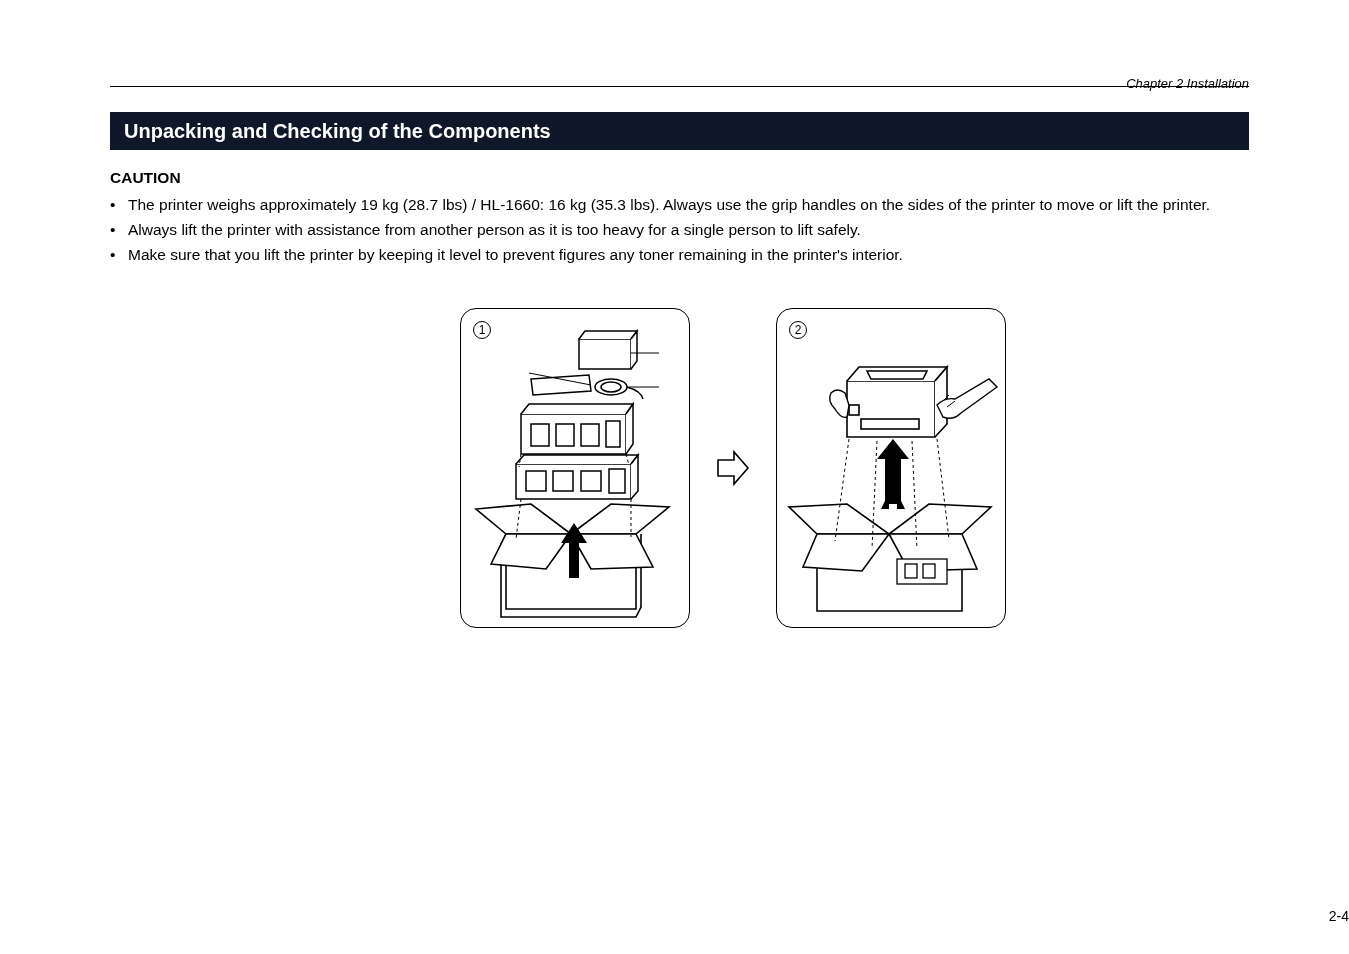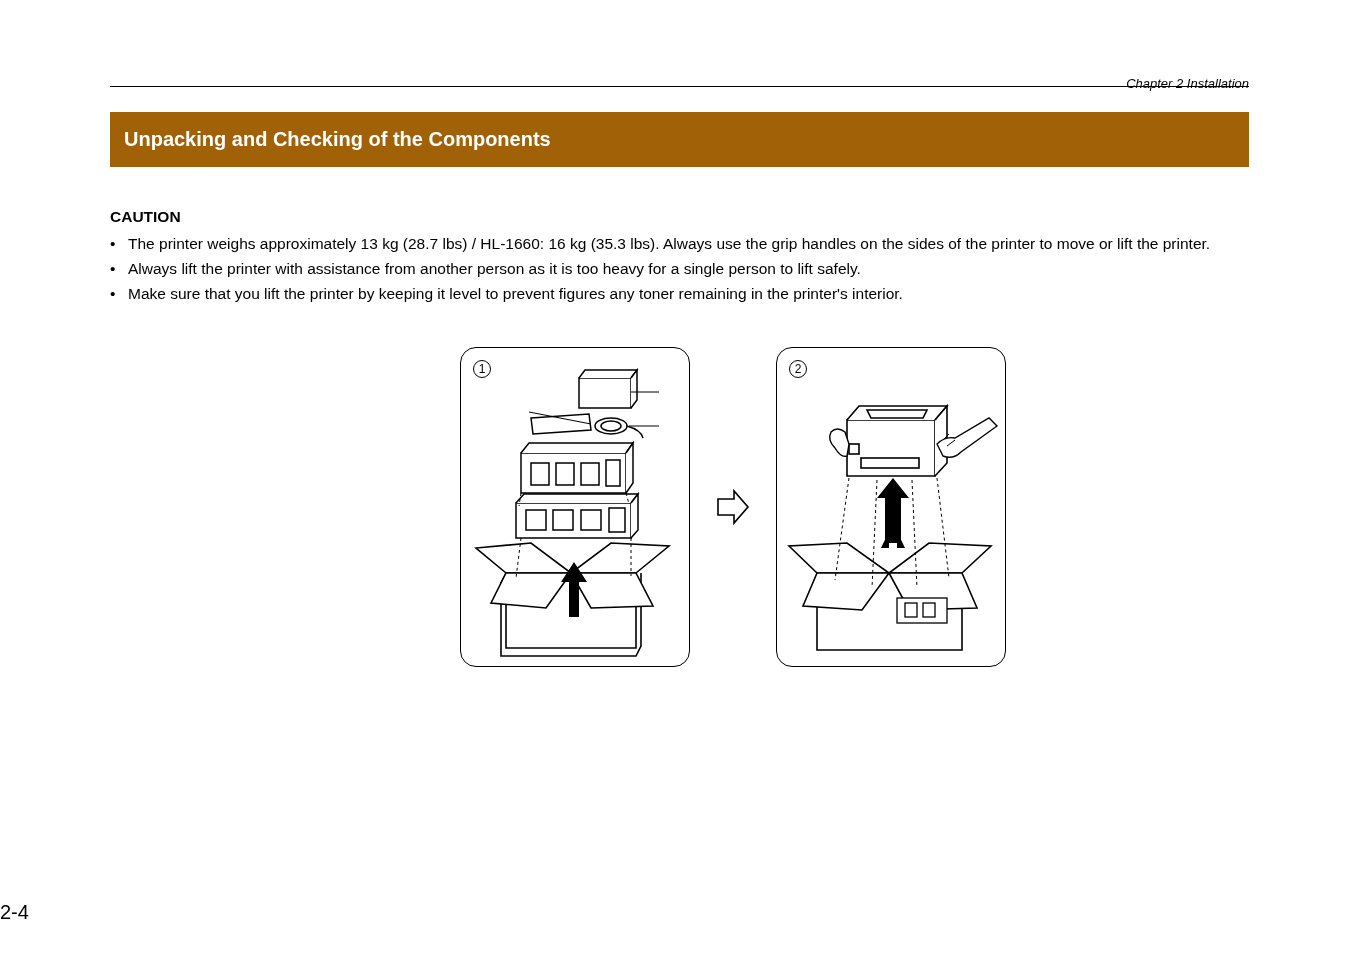--- a/index.html
+++ b/index.html
@@ -17,23 +17,23 @@
   }
   .page {
     padding: 36px 100px 0 110px;
   }
   .header-line {
     border-top: 1.5px solid #000;
     margin-top: 50px;
     margin-bottom: 25px;
   }
   .black-bar {
-    background: #a16207;
+    background: #0f172a;
     color: #fff;
-    height: 55px;
+    height: 38px;
     display: flex;
     align-items: center;
     padding-left: 14px;
     font-size: 20px;
     font-weight: bold;
   }
   .step-row {
     display: flex;
     margin-top: 18px;
   }
@@ -46,21 +46,20 @@
   }
   .step-body {
     flex: 1;
     font-size: 15.5px;
     line-height: 1.35;
   }
   .step-body p {
     margin-bottom: 8px;
   }
   .caution-block {
-    margin-top: 22px;
   }
   .caution-heading {
     font-size: 15.5px;
     font-weight: bold;
     margin-bottom: 6px;
   }
   .caution-list {
     list-style: none;
     padding-left: 0;
   }
@@ -110,22 +109,22 @@
   .arrow-between {
     width: 34px;
     display: flex;
     justify-content: center;
     align-items: center;
   }
   .page-num {
     position: absolute;
     bottom: 30px;
     width: 100%;
-    text-align: left;
-    font-size: 20px;
+    text-align: right;
+    font-size: 14px;
   }
   .chapter-header {
     position: absolute;
     top: 40px;
     right: 100px;
     font-size: 13px;
     font-style: italic;
     margin-top: 36px;
   }
   svg { display: block; }
@@ -143,21 +142,21 @@
   </div>
 
   <div class="step-row">
     <div class="step-body">
 
       <div class="caution-block">
         <div class="caution-heading">CAUTION</div>
         <ul class="caution-list">
           <li>
               <span class="bullet">•</span>
-              <span>The printer weighs approximately 13 kg (28.7 lbs) / HL-1660: 16 kg (35.3 lbs). Always use the grip handles on the sides of the printer to move or lift the printer.</span>
+              <span>The printer weighs approximately 19 kg (28.7 lbs) / HL-1660: 16 kg (35.3 lbs). Always use the grip handles on the sides of the printer to move or lift the printer.</span>
             </li>
           <li>
               <span class="bullet">•</span>
               <span>Always lift the printer with assistance from another person as it is too heavy for a single person to lift safely.</span>
             </li>
           <li>
               <span class="bullet">•</span>
               <span>Make sure that you lift the printer by keeping it level to prevent figures any toner remaining in the printer's interior.</span>
             </li>
         </ul>

